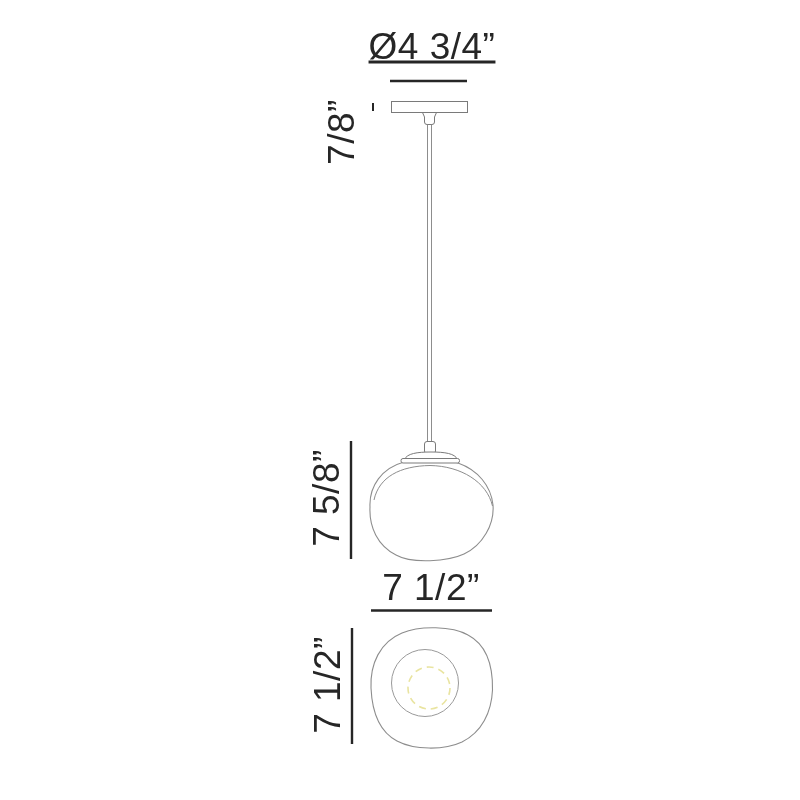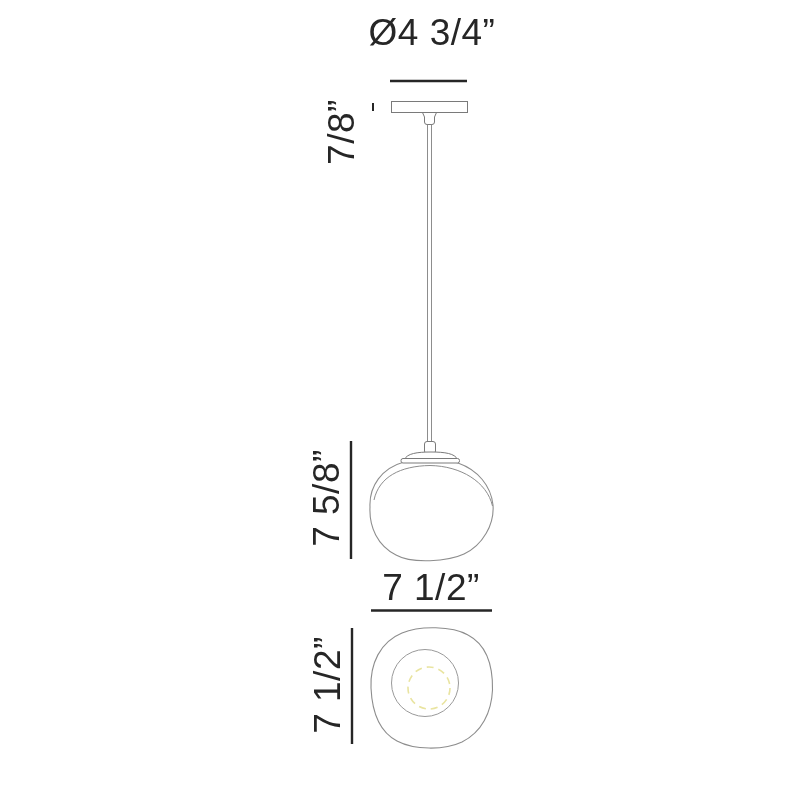--- a/index.html
+++ b/index.html
@@ -82,21 +82,21 @@
              C444 750.5 414 750 397 741
              C378 731 372 710 371 688 Z" fill="#ffffff" stroke="#8d8d8d" stroke-width="1.1"></path>
 
     <circle cx="425" cy="683" r="33.5" fill="none" stroke="#9a9a9a" stroke-width="1"></circle>
 
     <circle cx="429" cy="688" r="21" fill="none" stroke="#e9e4a0" stroke-width="1.6" stroke-dasharray="7 5"></circle>
 
     <line x1="352" y1="628" x2="352" y2="744" stroke="#262626" stroke-width="2.4"></line>
   </svg>
 
-  <div class="dim-label centered" style="left:432px; top:32px;">Ø4 3/4”</div>
+  <div class="dim-label centered" style="left:432px; top:46px;text-decoration:underline;">Ø4 3/4”</div>
 
   <div class="dim-label rotated" style="left:341px; top:132px;">7/8”</div>
 
   <div class="dim-label rotated" style="left:326px; top:498px;">7 5/8”</div>
 
   <div class="dim-label centered" style="left:431px; top:587px;">7 1/2”</div>
 
   <div class="dim-label rotated" style="left:327px; top:685px;">7 1/2”</div>
 
 </div>

